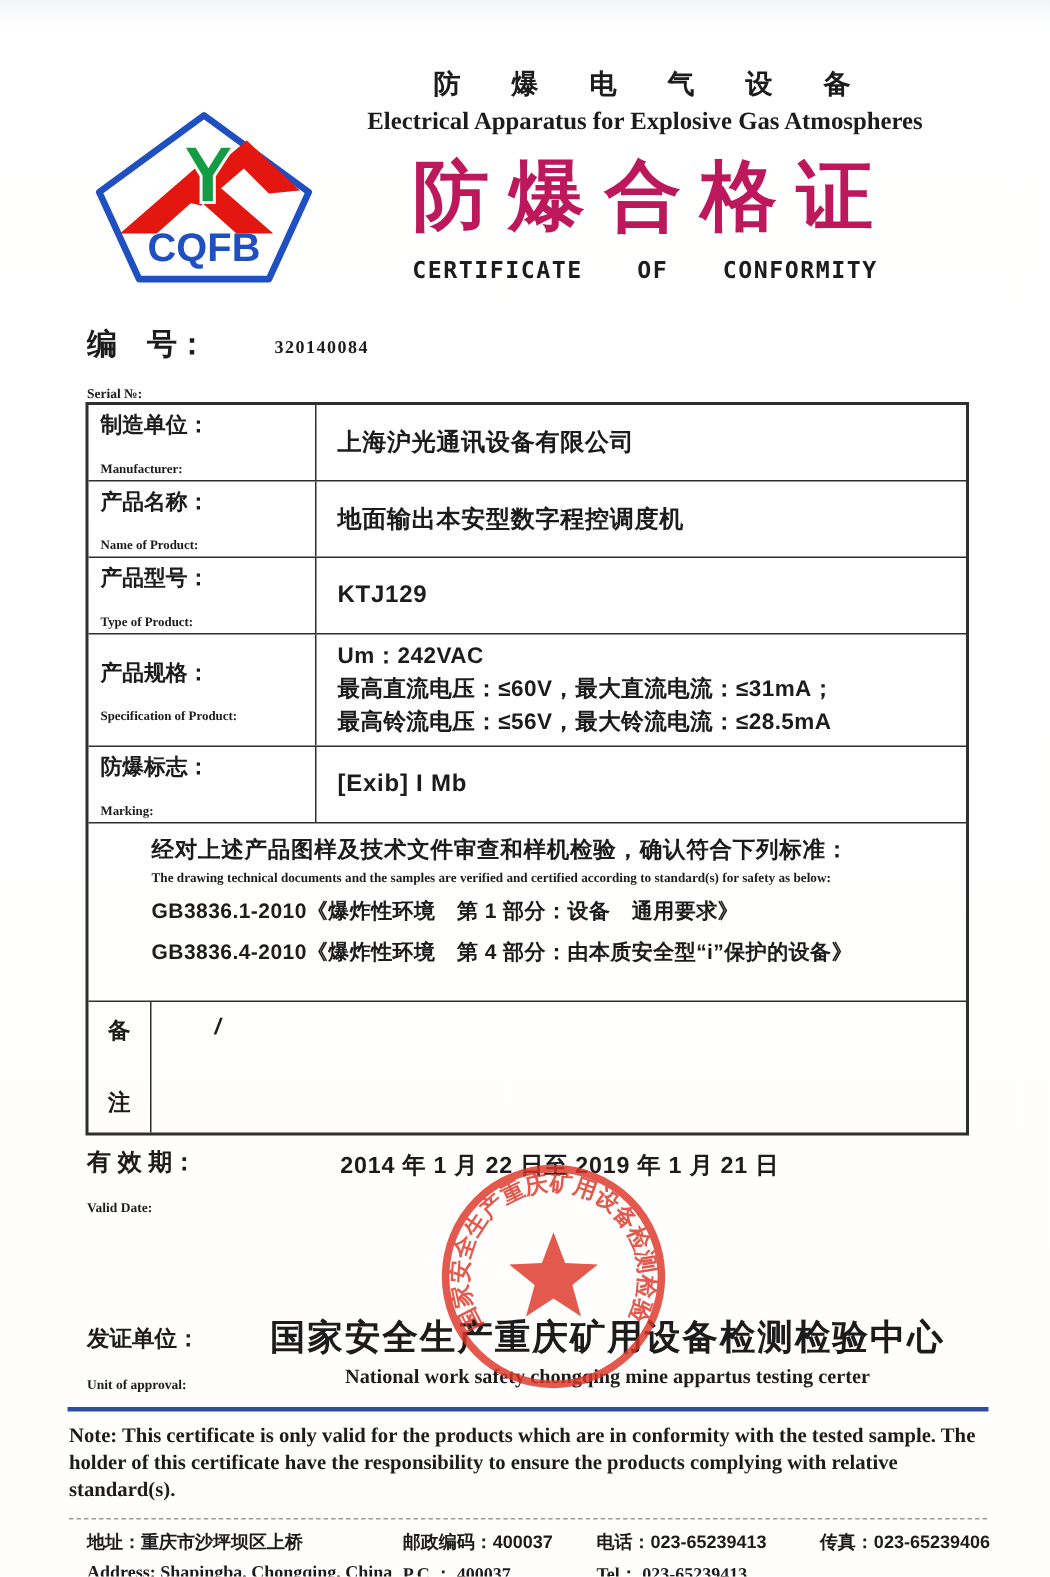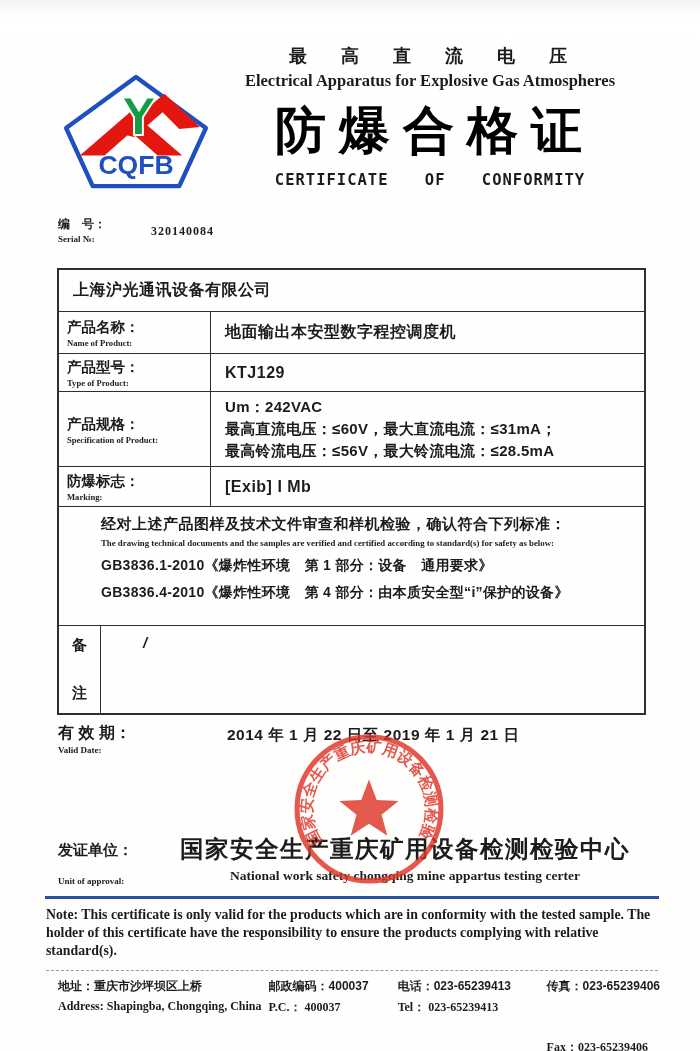--- a/index.html
+++ b/index.html
@@ -13,27 +13,27 @@
     background:linear-gradient(180deg,#f2f4f6 0px,#ffffff 18px,#fffefd 100%);
   }
   .page { padding:44px 40px 0 45px; position:relative; }
 
   
   .header { position:relative; height:166px; }
   .logo { position:absolute; left:17px; top:28px; width:148px; height:120px; }
   .header-text { margin-left:185px; width:400px; text-align:center; }
   .hdr-cn { font-size:18px; font-weight:bold; letter-spacing:34px; margin-left:30px; white-space:nowrap; }
   .hdr-en { font-family:"Liberation Serif", serif; font-weight:bold; font-size:16.5px; margin-top:3px; white-space:nowrap; }
-  .cert-cn { color:#000000; font-size:51px; font-weight:900; letter-spacing:13px; margin-left:10px; margin-top:6px; white-space:nowrap; }
+  .cert-cn { color:#be185d; font-size:51px; font-weight:900; letter-spacing:13px; margin-left:10px; margin-top:6px; white-space:nowrap; }
   .cert-en { font-family:"DejaVu Sans Mono", monospace; font-weight:bold; font-size:15.5px; word-spacing:26px; letter-spacing:1px; margin-top:5px; white-space:nowrap; }
 
   
   .serial-row { display:flex; align-items:flex-start; margin:6px 0 0 13px; height:44px; }
-  .lbl-cn { font-size:12px; font-weight:bold; white-space:nowrap; }
-  .lbl-en { font-family:"Liberation Serif", serif; font-size:9px; font-weight:bold; margin-top:1px; white-space:nowrap; }
+  .lbl-cn { font-size:20px; font-weight:bold; white-space:nowrap; }
+  .lbl-en { font-family:"Liberation Serif", serif; font-size:9px; font-weight:bold; margin-top:14px; white-space:nowrap; }
   .serial-value { font-family:"Liberation Serif", serif; font-size:12px; font-weight:bold; margin:8px 0 0 45px; letter-spacing:1px; }
 
   
   .cert-table { margin:8px 0 0 12px; width:589px; border:2px solid #2f2f2f; }
   .t-row { display:flex; border-bottom:1.6px solid #2f2f2f; }
   .t-row:last-child { border-bottom:none; }
   .t-label { width:152px; border-right:1.6px solid #2f2f2f; padding:4px 6px 3px 8px; display:flex; flex-direction:column; justify-content:center; }
   .t-label .lbl-cn { font-size:14.5px; }
   .t-label .lbl-en { font-size:8.6px; }
   .t-value { flex:1; padding:4px 6px 4px 14px; display:flex; align-items:center; font-weight:bold; font-size:16px; letter-spacing:0.5px; }
@@ -89,38 +89,42 @@
 
   <div class="header">
     <svg class="logo" viewBox="0 0 150 122">
       <polygon points="75,5 146,57 119,116 31,116 4,57" fill="#ffffff" stroke="#1f4fc0" stroke-width="4.5" stroke-linejoin="round"></polygon>
       <polygon points="56,62 104,22 140,56 119,58 102,41 73,66" fill="#e3170f"></polygon>
       <polygon points="18,85 70,40 122,85 97,85 70,61 43,85" fill="#e3170f"></polygon>
       <path d="M70,26 L78,39 L86,26 L95,26 L82,46 L82,64 L73,64 L73,46 L61,26 Z" fill="#149c44" stroke="#ffffff" stroke-width="2"></path>
       <text x="75" y="104" text-anchor="middle" font-size="27" font-weight="bold" fill="#1f4fc0" font-family="Liberation Sans, sans-serif">CQFB</text>
     </svg>
     <div class="header-text">
-      <div class="hdr-cn">最高直流电压</div>
+      <div class="hdr-cn">防爆电气设备</div>
       <div class="hdr-en">Electrical Apparatus for Explosive Gas Atmospheres</div>
       <div class="cert-cn">防爆合格证</div>
       <div class="cert-en">CERTIFICATE OF CONFORMITY</div>
     </div>
   </div>
 
   <div class="serial-row">
     <div>
       <div class="lbl-cn">编　号：</div>
       <div class="lbl-en">Serial  №:</div>
     </div>
     <div class="serial-value">320140084</div>
   </div>
 
   <div class="cert-table">
 
     <div class="t-row h42">
+      <div class="t-label">
+        <div class="lbl-cn">制造单位：</div>
+        <div class="lbl-en">Manufacturer:</div>
+      </div>
       <div class="t-value">上海沪光通讯设备有限公司</div>
     </div>
 
     <div class="t-row h42">
       <div class="t-label">
         <div class="lbl-cn">产品名称：</div>
         <div class="lbl-en">Name of Product:</div>
       </div>
       <div class="t-value">地面输出本安型数字程控调度机</div>
     </div>

